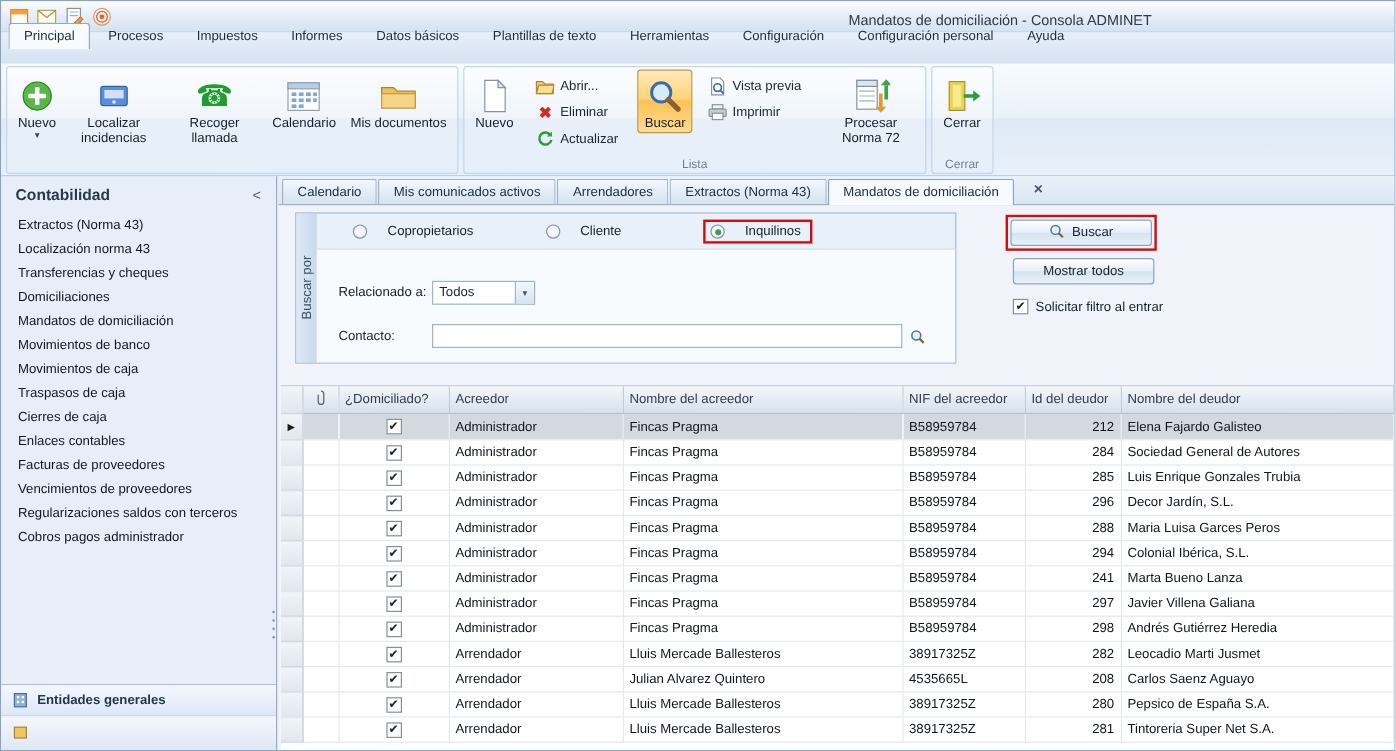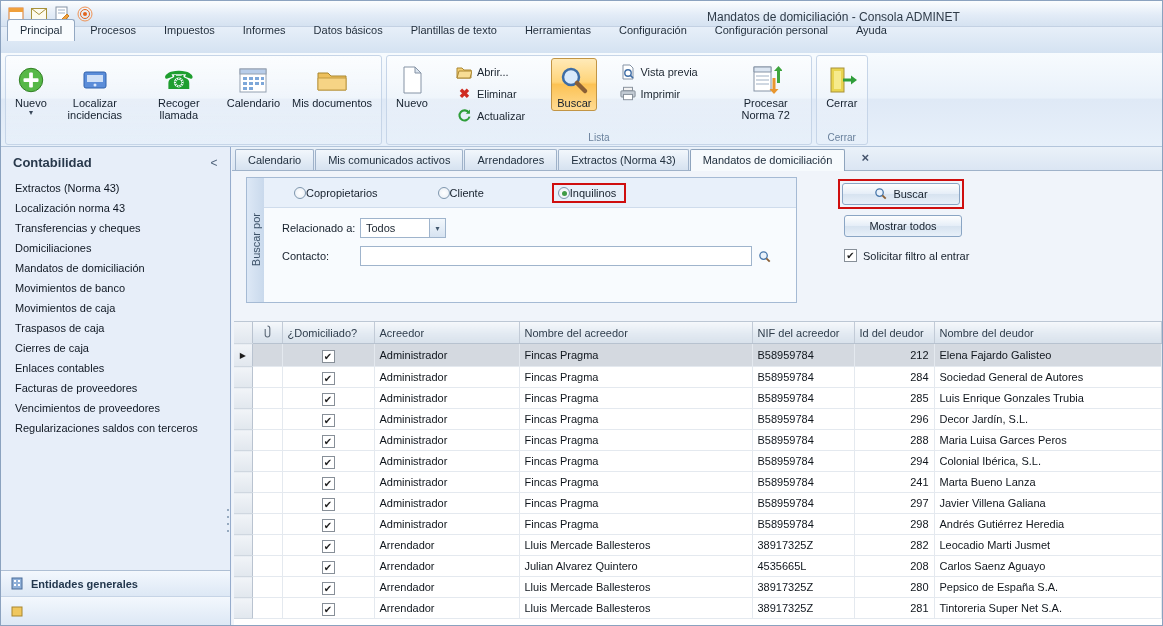--- a/index.html
+++ b/index.html
@@ -28,21 +28,21 @@
     padding:2px 3px 14px; display:flex; align-items:flex-start;
     background:linear-gradient(rgba(255,255,255,.55),rgba(255,255,255,0)); }
   .rgroup .caption { position:absolute; left:0; right:0; bottom:1px; text-align:center; font-size:10px; color:#69809c; }
   .rbtn { display:flex; flex-direction:column; align-items:center; text-align:center;
     padding:3px 5px 1px; border:1px solid transparent; border-radius:3px; color:#15202e; }
   .rbtn .ricon { height:35px; display:flex; align-items:center; justify-content:center; }
   .rbtn .rlabel { line-height:12px; max-width:72px; }
   .rbtn .rlabel.nw { white-space:nowrap; max-width:none; }
   .rbtn.selected { background:linear-gradient(#ffeab8,#ffd479 45%,#fcc254 50%,#ffdb92); border-color:#c29545; }
   .caret { font-size:8px; color:#3a485a; line-height:7px; }
-  .rstack { display:flex; flex-direction:column; gap:1px; margin:3px 18px;text-align:right; }
+  .rstack { display:flex; flex-direction:column; gap:1px; margin:3px 8px;text-align:right; }
   .sbtn { display:flex; align-items:center; gap:4px; padding:2px 7px 2px 3px; height:21px; border:1px solid transparent;
     border-radius:2px; white-space:nowrap; }
   .sbtn .si { width:17px; height:17px; display:flex; align-items:center; justify-content:center; }
   .phone-glyph { font-size:25px; color:#1f9e2f; line-height:30px; }
   .x-glyph { font-size:13px; font-weight:bold; color:#cf2b22; }
 
   
   .sidebar { position:absolute; left:0; top:146px; width:230px; bottom:0; background:#e7eef9;
     border-right:1px solid #96accc; display:flex; flex-direction:column; }
   .sb-header { display:flex; align-items:center; justify-content:space-between; padding:8px 8px 6px 12px;
@@ -69,28 +69,28 @@
 
   
   .searcharea { position:absolute; left:0; top:24px; right:0; height:150px; }
   .panel { position:absolute; left:14px; top:6px; width:551px; height:126px; border:1px solid #a5bad4;
     background:#e8f0fa; display:flex; }
   .panel-strip { width:17px; background:linear-gradient(90deg,#dde8f6,#c9d9ec); border-right:1px solid #bccdе1;
     display:flex; align-items:center; justify-content:center; }
   .panel-strip span { writing-mode:vertical-rl; transform:rotate(180deg); font-size:11px; color:#3c5168; }
   .panel-main { flex:1; display:flex; flex-direction:column; }
   .radio-row { height:29px; display:flex; align-items:center; }
-  .radio { display:inline-flex; align-items:center; gap:0; color:#16202c; }
+  .radio { display:inline-flex; align-items:center; gap:17px; color:#16202c; }
   .rdot { width:12px; height:12px; border-radius:50%; border:1px solid #7f97ae;
     background:radial-gradient(#ffffff,#e7edf4); position:relative; }
   .radio.checked .rdot::after { content:""; position:absolute; left:3px; top:3px; width:5px; height:5px;
     border-radius:50%; background:#3f9b46; }
   .annot { border:2px solid #cf0e0e; padding:2px 8px 2px 4px; display:inline-flex; }
   .fields { flex:1; background:#f8fbfe; border-top:1px solid #cfdcec; padding:10px 0 0 18px; }
-  .frow { display:flex; align-items:center; margin-bottom:8px; }
+  .frow { display:flex; align-items:center; margin-bottom:8px;margin-top:16px; }
   .flabel { width:78px; color:#16202c; }
   .dropdown { width:86px; height:20px; background:#fff; border:1px solid #9fb4cc; display:flex; align-items:center; }
   .dd-text { flex:1; padding:0 5px; }
   .dd-btn { width:16px; height:100%; background:linear-gradient(#f2f7fc,#d7e3f1); border-left:1px solid #9fb4cc;
     display:flex; align-items:center; justify-content:center; font-size:8px; color:#44586e; }
   .tinput { width:392px; height:20px; background:#fff; border:1px solid #9fb4cc; padding:0 5px;
     font:inherit; color:#222; }
   .mag-btn { width:20px; height:20px; display:flex; align-items:center; justify-content:center; margin-left:2px; }
   .annot-box { position:absolute; left:606px; top:8px; border:2px solid #cf0e0e; padding:2px; }
   .btn { display:flex; align-items:center; justify-content:center; gap:6px; width:118px; height:22px;
@@ -345,20 +345,21 @@
         <div class="sitem">Domiciliaciones</div>
         <div class="sitem">Mandatos de domiciliación</div>
         <div class="sitem">Movimientos de banco</div>
         <div class="sitem">Movimientos de caja</div>
         <div class="sitem">Traspasos de caja</div>
         <div class="sitem">Cierres de caja</div>
         <div class="sitem">Enlaces contables</div>
         <div class="sitem">Facturas de proveedores</div>
         <div class="sitem">Vencimientos de proveedores</div>
         <div class="sitem">Regularizaciones saldos con terceros</div>
+        <div class="sitem">Cobros pagos administrador</div>
       </div>
     <div class="sfooter">
       <div class="footer-item">
         <span>
           <svg width="14" height="14" viewBox="0 0 14 14">
               <rect x="2" y="2" width="10" height="11" fill="#8fb0d8" stroke="#4a6d99"></rect>
               <g fill="#fff">
                 <rect x="4" y="4" width="2" height="2"></rect>
                 <rect x="8" y="4" width="2" height="2"></rect>
                 <rect x="4" y="8" width="2" height="2"></rect>

